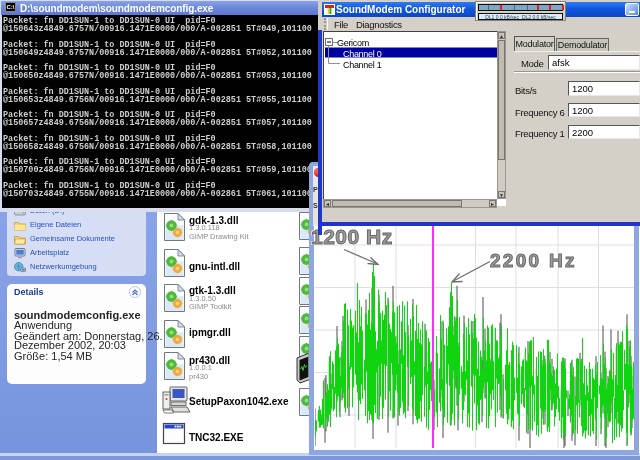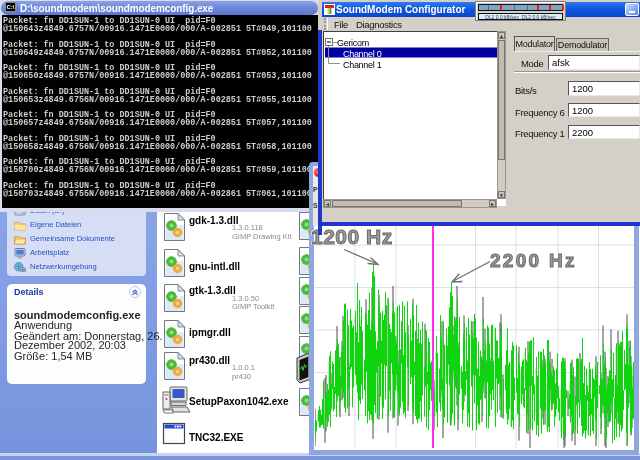--- a/index.html
+++ b/index.html
@@ -17,26 +17,26 @@
   #pan-folders { left:7px; top:196px; width:139px; height:80px; }
   #pan-details { left:7px; top:284px; width:139px; height:100px; background:#fdfdfe; border-radius:5px; }
   .sideitem { position:absolute; left:14px; height:12px; font-size:7.5px; color:#2a50bd; white-space:nowrap; }
   .sideitem .ic { position:absolute; left:0; top:0; width:12px; height:11px; }
   .sideitem .tx { position:absolute; left:16px; top:0; }
   #det-head { position:absolute; left:0; top:0; width:139px; height:16px;
     font-size:9px; font-weight:bold; color:#1c3b9e; padding:3px 0 0 7px; }
   .det-line { position:absolute; left:7px; color:#252525; font-size:11px; white-space:nowrap; }
   
   .frow-name { position:absolute; font-size:10px; font-weight:bold; color:#000; white-space:nowrap;}
-  .frow-sub  { position:absolute; font-size:7.5px; color:#8a8a8a; white-space:nowrap;margin-left:43px;}
+  .frow-sub  { position:absolute; font-size:7.5px; color:#8a8a8a; white-space:nowrap;}
   
   #console { left:0; top:0; width:318px; height:212px; background:#d8dced; }
   #con-title { position:absolute; left:1px; top:1px; width:317px; height:14px; letter-spacing:-0.1px;
     background:linear-gradient(to bottom,#8ba2e6 0%,#6b86d9 50%,#5c77cf 100%);
-    color:#fff; font-weight:bold; font-size:10px;border-radius:7px; }
+    color:#fff; font-weight:bold; font-size:10px; }
   #con-title .txt { position:absolute; left:19px; top:2px; }
   #con-ico { position:absolute; left:5px; top:2px; width:11px; height:10px; background:#000;
     border:1px solid #888; color:#fff; font-size:6px; font-weight:bold; line-height:8px; text-align:center;}
   #con-black { position:absolute; left:2px; top:15px; width:316px; height:193px; background:#010101; overflow:hidden;}
   .cline { position:absolute; left:1px; white-space:pre; color:#cecece;
     font-family:"Liberation Mono", monospace; font-size:8.45px; font-weight:bold; line-height:8px; }
   
   #spec { left:309px; top:162px; width:330px; height:293px;
     background:#8ea7e0; border-radius:4px 4px 0 0; }
   #spec-inner { position:absolute; left:5px; top:64px; width:320px; height:224px; background:#fff; }

